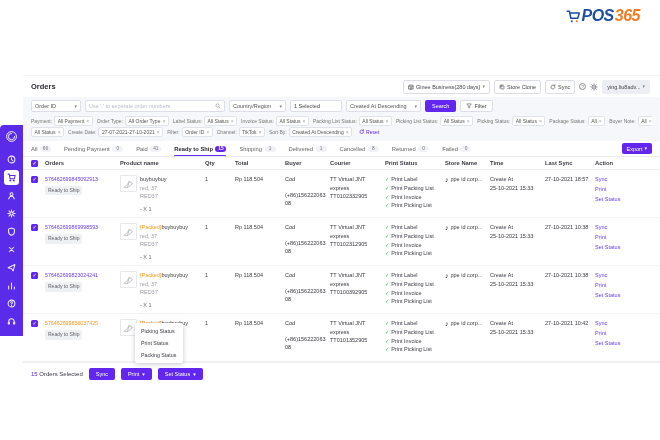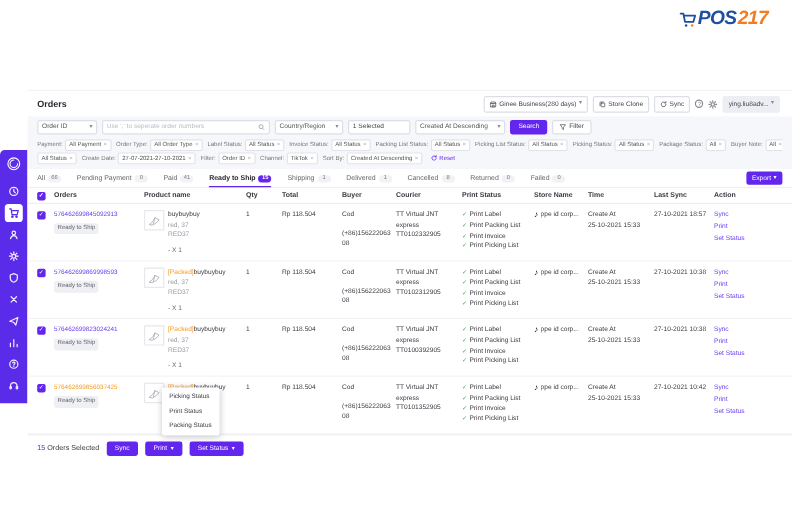--- a/index.html
+++ b/index.html
@@ -118,21 +118,21 @@
 
 <div class="stage">
 
   <div class="pos-logo">
     <svg class="pos-cart" viewBox="0 0 13 13">
       <path d="M1 2h2l1.2 6h6L11.5 3.5H4" stroke="#1E4E9E" stroke-width="1.3" fill="none" stroke-linecap="round" stroke-linejoin="round"></path>
       <circle cx="5" cy="10.6" r=".9" fill="#1E4E9E"></circle>
         <circle cx="9.4" cy="10.6" r=".9" fill="#F47B20"></circle>
     </svg>
     <span class="txt pos">POS</span>
-    <span class="txt n365">217</span>
+    <span class="txt n365">365</span>
   </div>
 
   <div class="app">
 
     <div class="sidebar">
       <svg class="sb-logo" viewBox="0 0 14 14">
         <circle cx="7" cy="7" r="5.3" stroke="#fff" stroke-width="1" fill="none"></circle>
         <path d="M7 3.6a3.4 3.4 0 103.4 3.4" stroke="#fff" stroke-width="1" fill="none" stroke-linecap="round"></path>
       </svg>
       <div class="sb-item">

